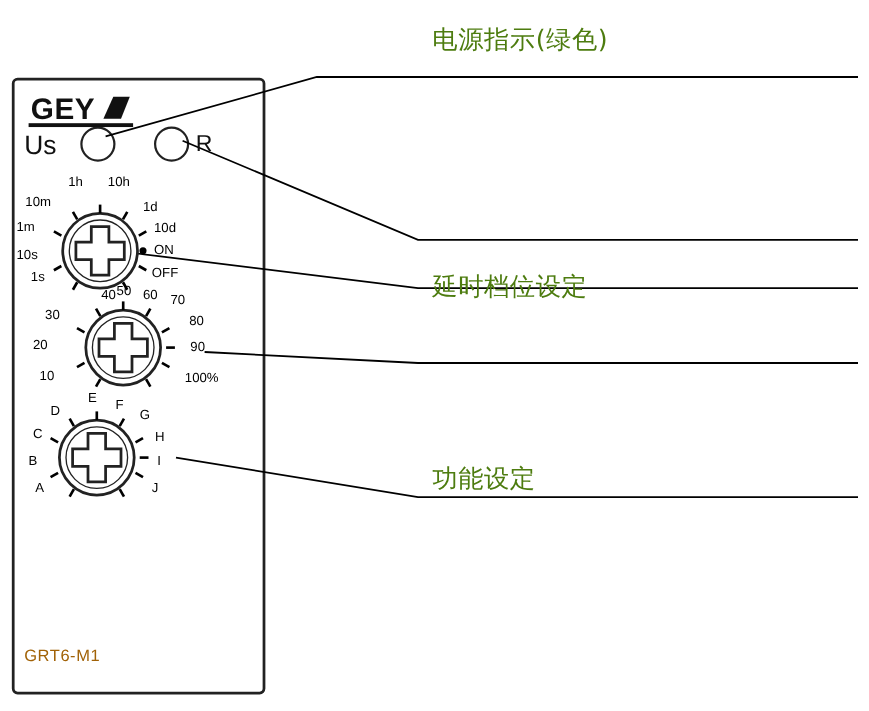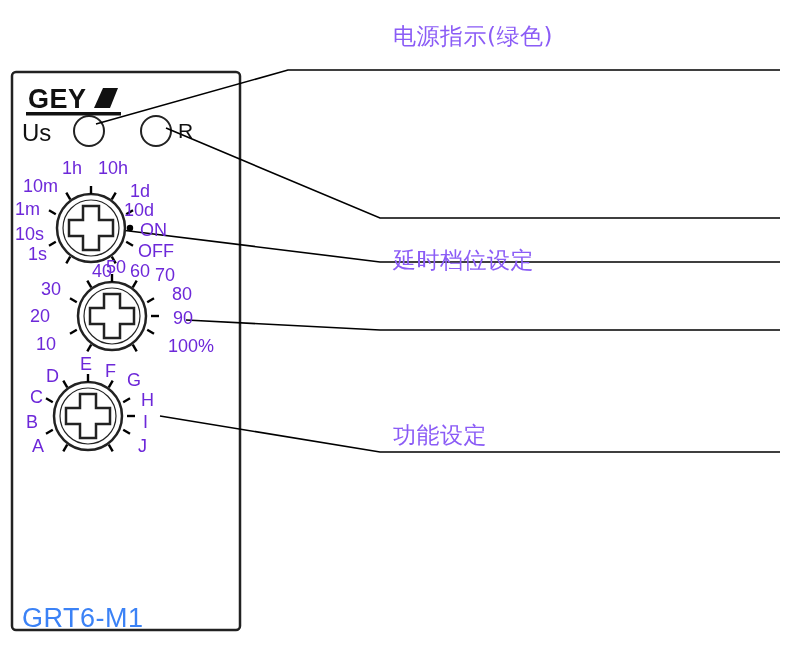--- a/index.html
+++ b/index.html
@@ -22,37 +22,36 @@
     position: absolute;
     left: 0;
     top: 0;
     width: 790px;
     height: 646px;
   }
   .anno {
     position: absolute;
     font-size: 23px;
     font-family: "DejaVu Sans", sans-serif;
-    color: #8b5cf6;
+    color: #4d7c0f;
     white-space: nowrap;
     letter-spacing: 0.5px;
   }
   .devname {
     position: absolute;
-    font-size: 27px;
+    font-size: 15px;
     font-family: "Liberation Sans", sans-serif;
-    color: #3b82f6;
+    color: #a16207;
     letter-spacing: 0.5px;
-    margin-top: 15px;
   }
   .lbl {
     position: absolute;
-    font-size: 18px;
+    font-size: 12px;
     font-family: "Liberation Sans", sans-serif;
-    color: #6d28d9;
+    color: #000000;
     white-space: nowrap;
   }
   .us-label {
     position: absolute;
     font-size: 24px;
     font-family: "Liberation Sans", sans-serif;
     color: #111;
   }
   .r-label {
     position: absolute;
@@ -149,21 +148,21 @@
       <rect x="26" y="112" width="95" height="3.5" fill="#111111"></rect>
     </g>
   </svg>
 
   <div class="us-label" style="left:22px; top:119px;">Us</div>
   <div class="r-label" style="left:178px; top:119px;">R</div>
 
   <div class="lbl" style="left:62px; top:158px;">1h</div>
   <div class="lbl" style="left:98px; top:158px;">10h</div>
   <div class="lbl" style="left:130px; top:181px;">1d</div>
-  <div class="lbl" style="left:124px; top:200px;">10d</div>
+  <div class="lbl" style="left:140px; top:200px;">10d</div>
   <div class="lbl" style="left:140px; top:220px;">ON</div>
   <div class="lbl" style="left:138px; top:241px;">OFF</div>
   <div class="lbl" style="left:28px; top:244px;">1s</div>
   <div class="lbl" style="left:15px; top:224px;">10s</div>
   <div class="lbl" style="left:15px; top:199px;">1m</div>
   <div class="lbl" style="left:23px; top:176px;">10m</div>
 
   <div class="lbl" style="left:82px; top:261px;margin-left:10px;">40</div>
   <div class="lbl" style="left:106px; top:257px;">50</div>
   <div class="lbl" style="left:130px; top:261px;">60</div>

